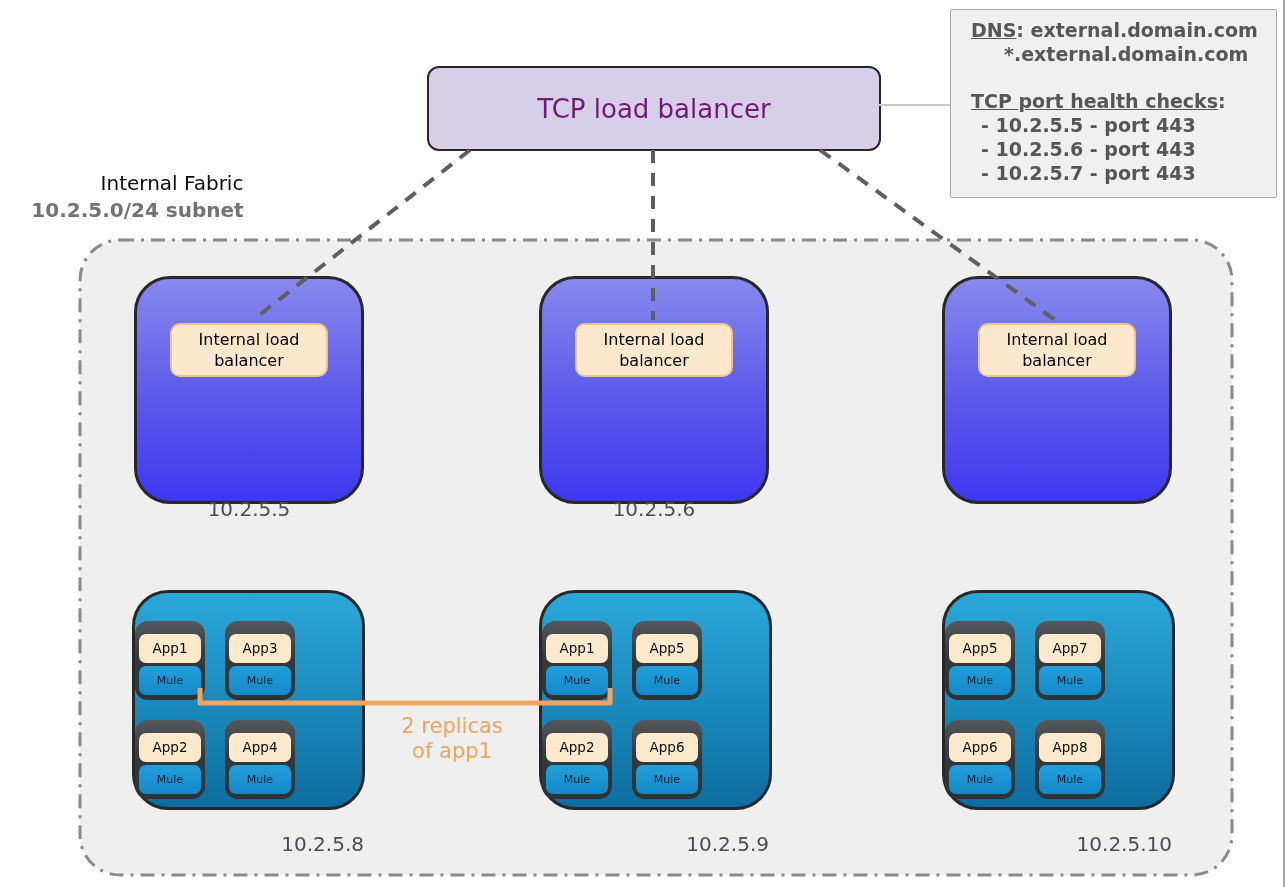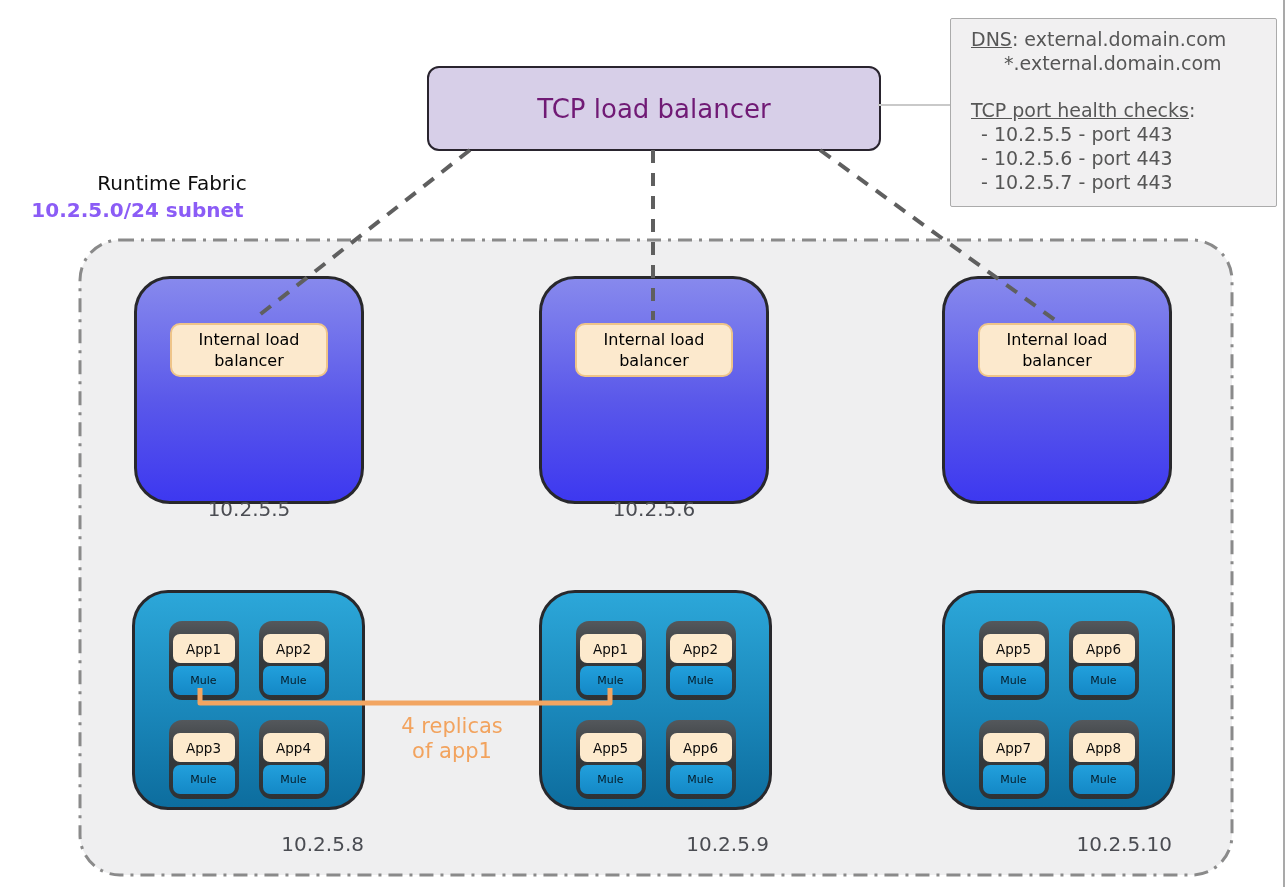--- a/index.html
+++ b/index.html
@@ -10,44 +10,44 @@
   .page-edge{position:absolute;top:0;left:1283px;width:2px;height:887px;background:#a9a9a9;}
 
   
   .fabric-box{position:absolute;left:80px;top:240px;width:1152px;height:635px;
     background:#efeff0;border-radius:40px;z-index:1;}
 
   
   .fabric-title{position:absolute;left:82px;top:171px;width:180px;text-align:center;
     font-size:20px;font-weight:500;color:#0d0d0d;z-index:2;}
   .fabric-subnet{position:absolute;left:30px;top:198px;width:215px;text-align:center;
-    font-size:20px;font-weight:600;color:#8b5cf6;z-index:2;}
+    font-size:20px;font-weight:600;color:#737373;z-index:2;}
 
   
   .tcp-box{position:absolute;left:427px;top:66px;width:450px;height:81px;
     background:#d7cfe8;border:2.5px solid #29242e;border-radius:12px;
     display:flex;align-items:center;justify-content:center;z-index:2;}
   .tcp-box span{font-size:26px;color:#701a75;}
 
   
-  .info-box{position:absolute;left:950px;top:18px;width:327px;height:189px;
+  .info-box{position:absolute;left:950px;top:9px;width:327px;height:189px;
     background:#f1f0f1;border:1.5px solid #ababab;border-radius:2px;
     box-sizing:border-box;padding:8px 0 0 20px;color:#565656;font-size:19px;
-    line-height:24px;z-index:2;}
+    line-height:24px;z-index:2;font-weight:bold;}
   .info-box .u{text-decoration:underline;}
   .info-line2{padding-left:33px;}
   .info-gap{height:23px;}
   .info-item{padding-left:10px;}
 
   
   .node{position:absolute;border:3px solid #28282c;border-radius:36px;box-sizing:border-box;z-index:2;}
   .lb-node{width:230px;height:228px;background:linear-gradient(180deg,#8789ed 0%,#5a58ea 55%,#3d38f0 100%);}
   .app-node{width:233px;height:220px;background:linear-gradient(180deg,#2ca7d9 0%,#1a87ba 55%,#0d6d9e 100%);
     display:flex;flex-wrap:wrap;justify-content:center;align-content:flex-start;
-    column-gap:20px;row-gap:20px;padding-top:28px;}
+    column-gap:20px;row-gap:20px;padding-top:19px;flex-direction:column;}
 
   .lb1{left:134px;top:276px;} .lb2{left:539px;top:276px;} .lb3{left:942px;top:276px;}
   .an1{left:132px;top:590px;} .an2{left:539px;top:590px;} .an3{left:942px;top:590px;}
 
   
   .ilb{position:absolute;left:50%;transform:translateX(-50%);top:44px;width:158px;height:54px;
     background:#fce9cd;border:2px solid #eec489;border-radius:10px;box-sizing:border-box;
     display:flex;align-items:center;justify-content:center;text-align:center;}
   .ilb span{font-size:16px;line-height:21px;color:#000;}
 
@@ -74,21 +74,21 @@
   
   .overlay{position:absolute;left:0;top:0;z-index:3;pointer-events:none;}
 </style>
 </head>
 <body>
 
 <div class="canvas">
 
   <div class="fabric-box"></div>
 
-  <div class="fabric-title">Runtime Fabric</div>
+  <div class="fabric-title">Internal Fabric</div>
   <div class="fabric-subnet">10.2.5.0/24 subnet</div>
 
   <div class="tcp-box">
     <span>TCP load balancer</span>
   </div>
 
   <div class="info-box">
     <div><span class="u">DNS</span><span>: </span><span>external.domain.com</span></div>
     <div class="info-line2">*.external.domain.com</div>
     <div class="info-gap"></div>
@@ -220,21 +220,21 @@
           <span>Mule</span>
         </div>
     </div>
   </div>
 
   <div class="ip ip-r2 ipx1">10.2.5.8</div>
   <div class="ip ip-r2 ipx2">10.2.5.9</div>
   <div class="ip ip-r2 ipx3">10.2.5.10</div>
 
   <div class="replica-note">
-    <div>4 replicas</div>
+    <div>2 replicas</div>
     <div>of app1</div>
   </div>
 
   <svg class="overlay" width="1286" height="887" viewBox="0 0 1286 887">
 
     <rect x="80" y="240" width="1152" height="635" rx="40" ry="40" fill="none" stroke="#8a8a8a" stroke-width="3" stroke-dasharray="14 7 3 7"></rect>
 
     <line x1="878" y1="105" x2="950" y2="105" stroke="#c9c9c9" stroke-width="2"></line>
 
     <line x1="470" y1="150" x2="253" y2="320" stroke="#5f5f5f" stroke-width="4" stroke-dasharray="13 10"></line>

